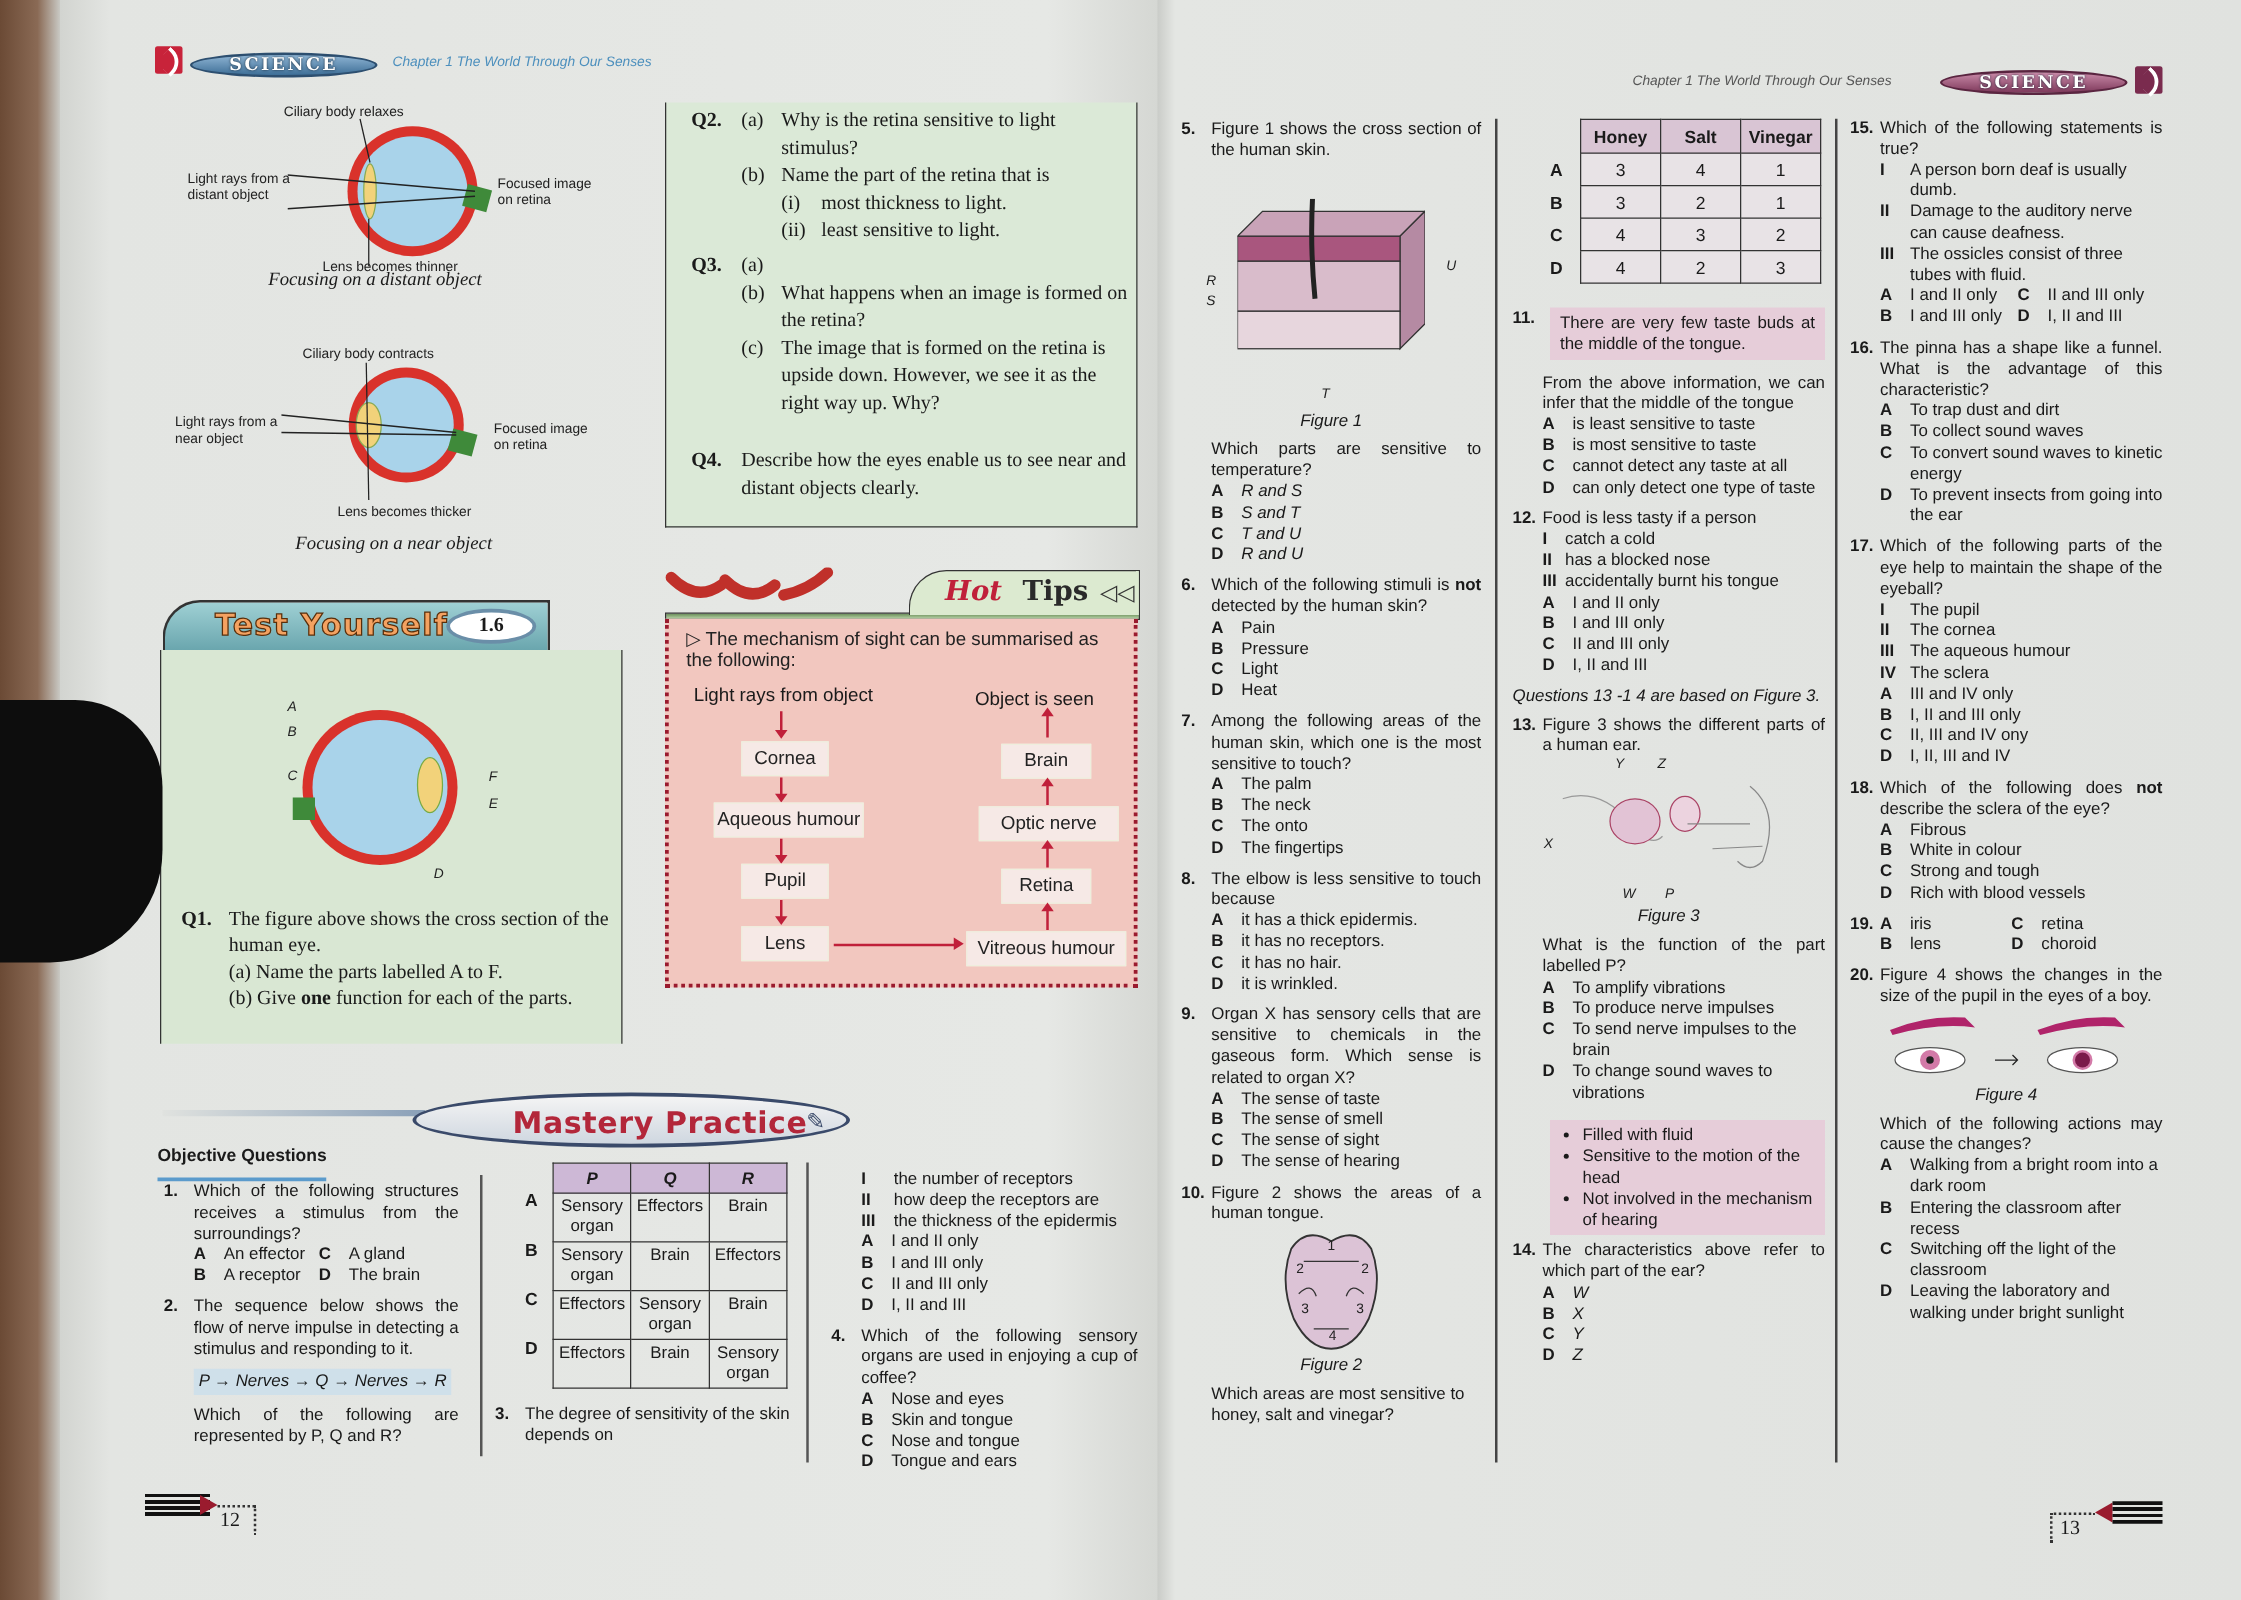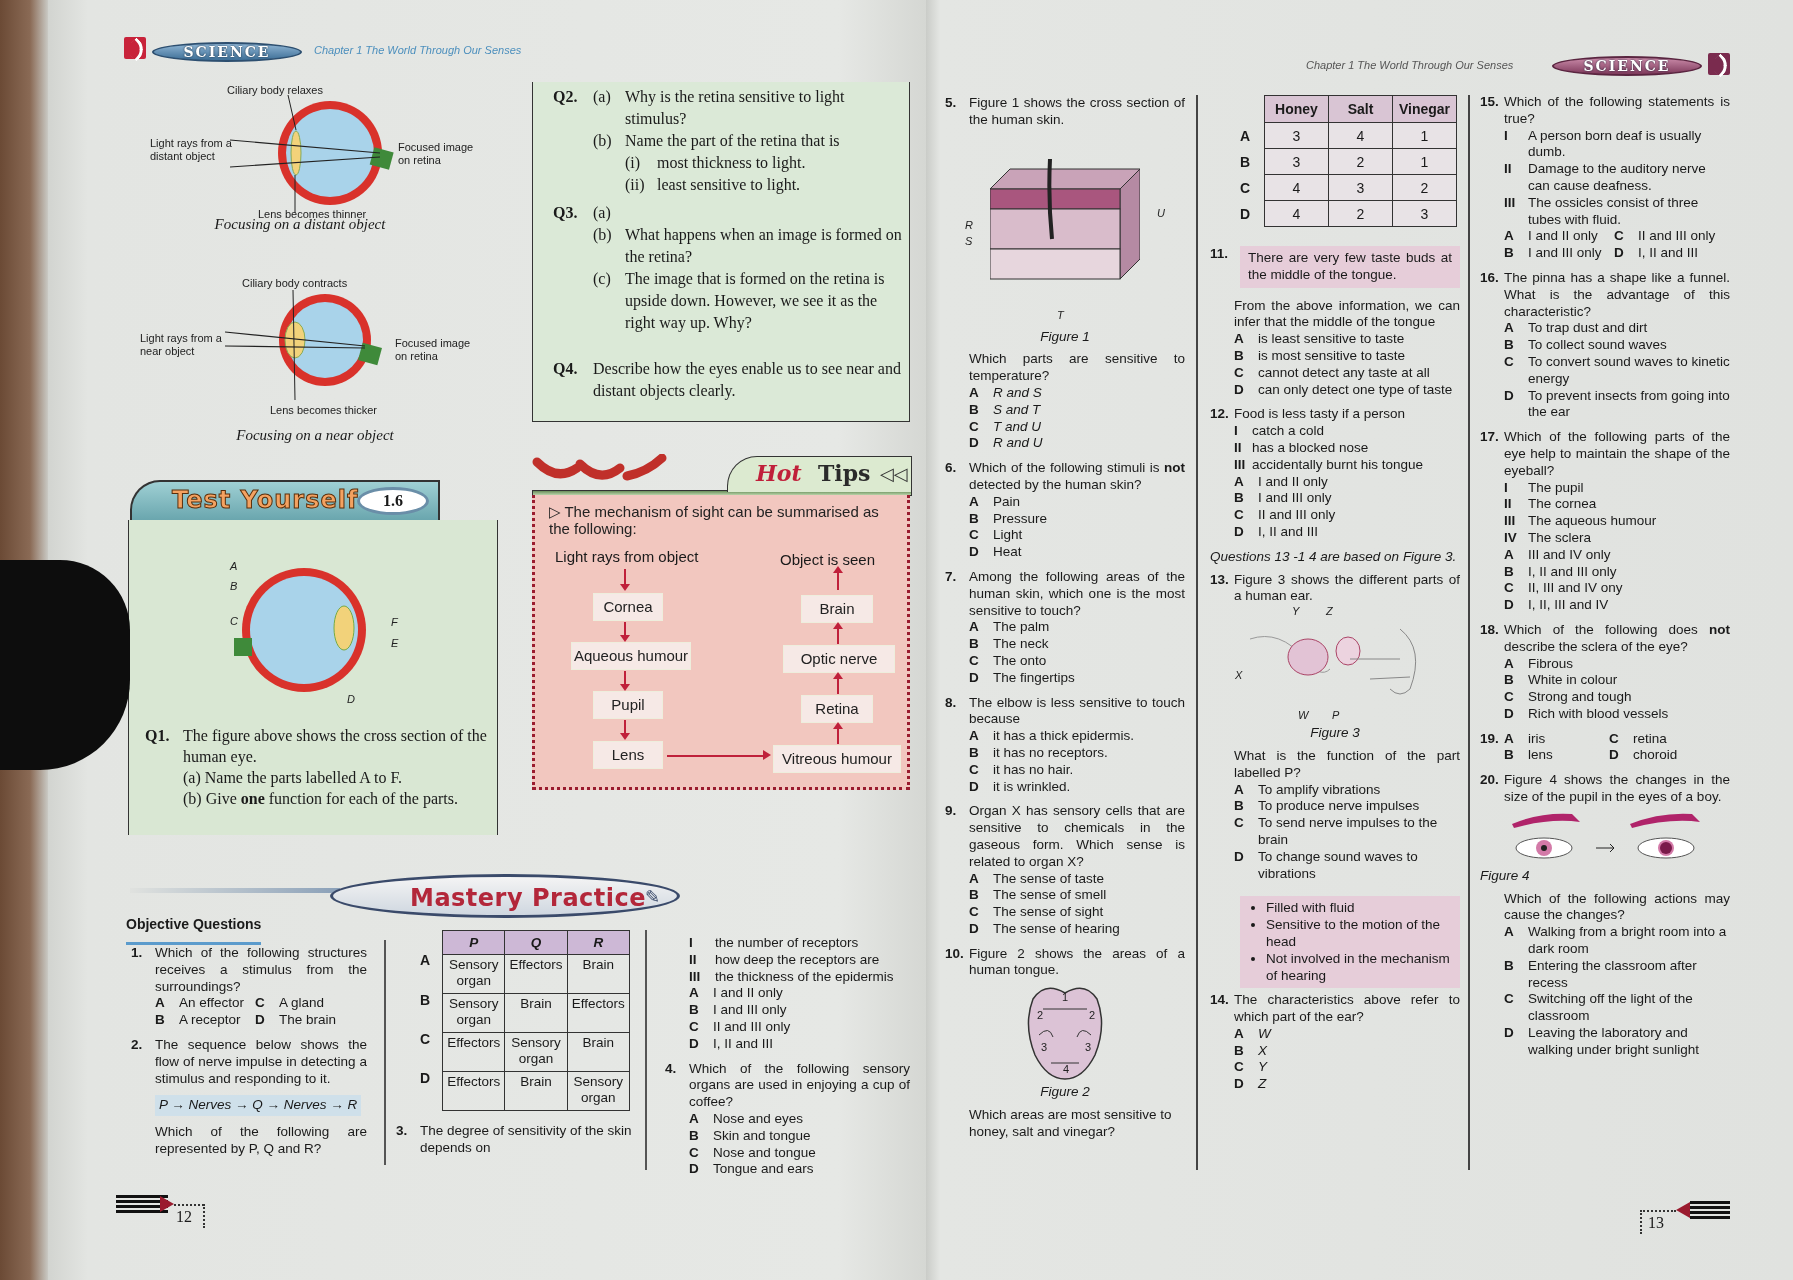--- a/index.html
+++ b/index.html
@@ -792,21 +792,21 @@
         <path d="M120 14 Q150 2 182 4 L190 12 Q160 8 122 18Z" fill="#b0246a"></path>
         <ellipse cx="34" cy="38" rx="28" ry="10" fill="#fff" stroke="#555"></ellipse>
         <circle cx="34" cy="38" r="8" fill="#d37aa8"></circle>
             <circle cx="34" cy="38" r="3" fill="#222"></circle>
         <ellipse cx="156" cy="38" rx="28" ry="10" fill="#fff" stroke="#555"></ellipse>
         <circle cx="156" cy="38" r="8" fill="#d37aa8"></circle>
             <circle cx="156" cy="38" r="6" fill="#7a1a4a"></circle>
         <path d="M86 38 L104 38 M100 34 L104 38 L100 42" stroke="#222" fill="none"></path>
       </svg>
     </div>
-    <div style="font-style:italic">Figure 4</div>
+    <div style="text-align:center;font-style:italic">Figure 4</div>
     <div class="qt" style="margin-top:6px">Which of the following actions may cause the changes?</div>
     <div class="opt">
           <span class="k">A</span>
           <span>Walking from a bright room into a dark room</span>
         </div>
     <div class="opt">
           <span class="k">B</span>
           <span>Entering the classroom after recess</span>
         </div>
     <div class="opt">

